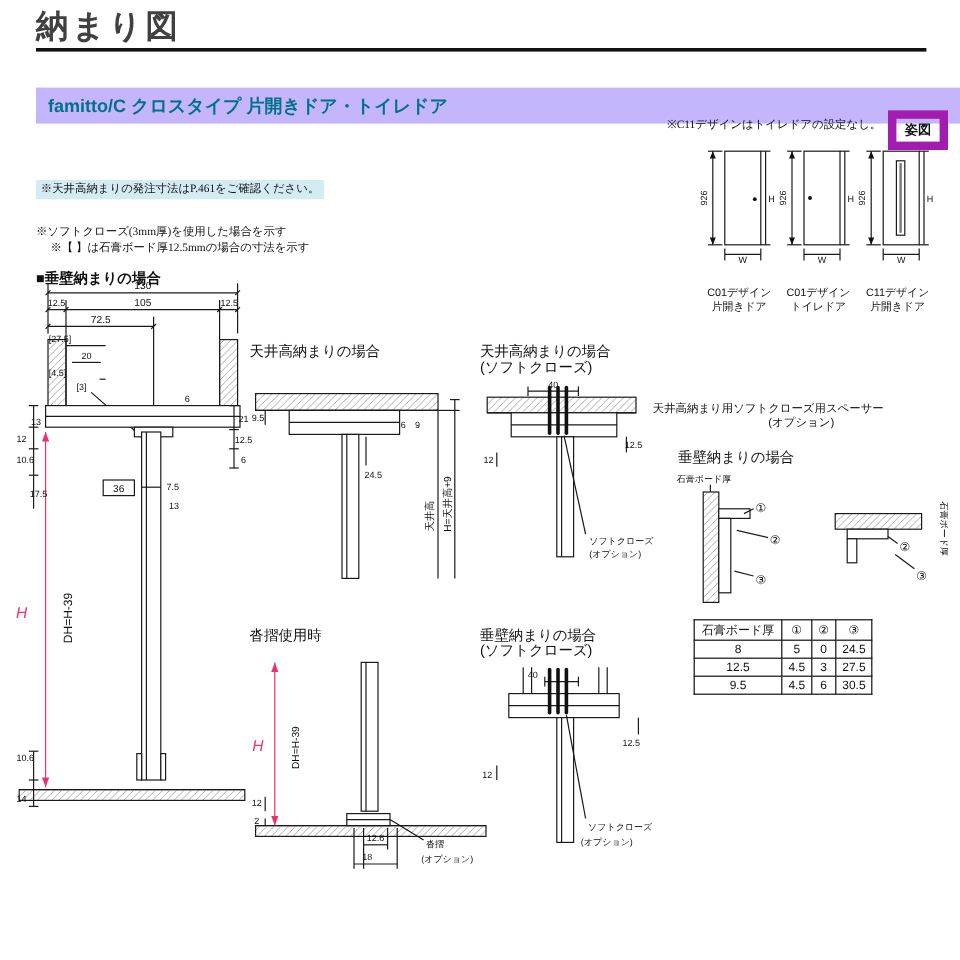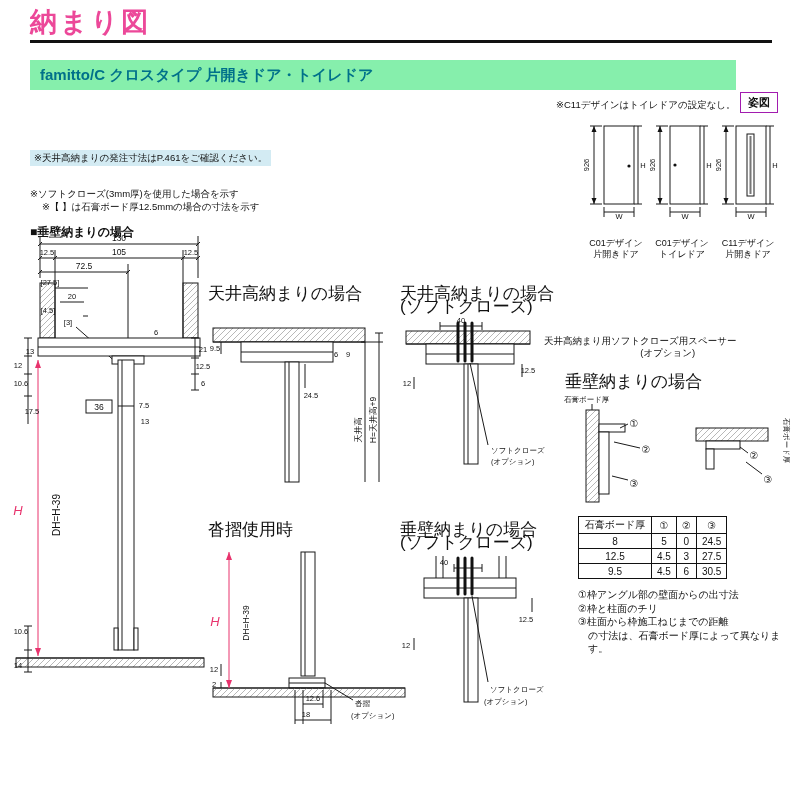--- a/index.html
+++ b/index.html
@@ -1,27 +1,27 @@
 <!DOCTYPE html>
 <html><head>
 <meta charset="utf-8">
 <style>
   html,body{margin:0;padding:0;background:#fff;}
   #canvas{position:relative;width:800px;height:800px;background:#ffffff;overflow:hidden;
           font-family:"Liberation Sans","DejaVu Sans",sans-serif;color:#111;}
   .abs{position:absolute;}
-  .page-title{left:30px;top:4px;font-size:27px;font-weight:bold;letter-spacing:3px;color:#ec4899;}
+  .page-title{left:30px;top:4px;font-size:27px;font-weight:bold;letter-spacing:3px;color:#404040;}
   .title-rule{left:30px;top:40px;width:742px;height:3px;background:#111;}
-  .subtitle-bar{left:30px;top:60px;width:706px;height:30px;background:#86efac;}
+  .subtitle-bar{left:30px;top:73px;width:770px;height:30px;background:#c4b5fd;}
   .subtitle-bar span{display:block;padding:6px 0 0 10px;font-size:15px;font-weight:bold;color:#00718a;}
-  .note9{font-size:9.5px;line-height:12px;}
+  .note9{font-size:9.5px;line-height:12px;font-family:Liberation Serif, serif;}
   .hl-note{background:#d3ebf3;padding:2px 4px;}
   .sec-heading{font-size:12px;font-weight:bold;}
-  .sugata-box{left:740px;top:92px;border:1px solid #a21caf;padding:2px 7px;font-size:11px;font-weight:bold;}
-  .drw-title{font-size:17px;line-height:13px;color:#111;}
+  .sugata-box{left:740px;top:92px;border:7px solid #a21caf;padding:2px 7px;font-size:11px;font-weight:bold;}
+  .drw-title{font-size:12px;line-height:13px;color:#111;}
   .doors-row{left:584px;top:112px;display:flex;gap:2px;}
   .door-block{width:64px;}
   .door-cap{font-size:9px;line-height:11px;text-align:center;margin-top:14px;}
   .board-table{left:578px;top:516px;border-collapse:collapse;font-size:10px;}
   .board-table th,.board-table td{border:1px solid #111;padding:1px 5px;text-align:center;font-weight:normal;height:12px;}
   .board-table th.first{width:62px;}
   .tnotes{left:578px;top:588px;font-size:10px;line-height:13.5px;}
   .tnotes .indent{margin-left:10px;}
   .spacer-note{left:544px;top:335px;font-size:9.5px;line-height:12px;text-align:center;}
   .spacer-note .l2{margin-left:55px;}
@@ -353,26 +353,20 @@
     </tr>
     <tr>
       <td>9.5</td>
       <td>4.5</td>
       <td>6</td>
       <td>30.5</td>
     </tr>
   </tbody>
     </table>
 
-  <div class="abs tnotes">
-    <div>①枠アングル部の壁面からの出寸法</div>
-    <div>②枠と柱面のチリ</div>
-    <div>③柱面から枠施工ねじまでの距離</div>
-    <div class="indent">の寸法は、石膏ボード厚によって異なります。</div>
-  </div>
 
   <div class="abs drw-title" style="left:208px;top:523px;">沓摺使用時</div>
   <svg class="abs" style="left:205px;top:538px;" width="210" height="200" viewBox="0 0 210 200">
     <defs>
       <pattern id="hE" width="6" height="6" patternUnits="userSpaceOnUse">
         <path d="M0 6 L6 0" stroke="#9a9a9a" stroke-width="0.7"></path>
       </pattern>
     </defs>
     <g class="geo">
       <rect x="96" y="14" width="14" height="124" fill="#fff"></rect>

